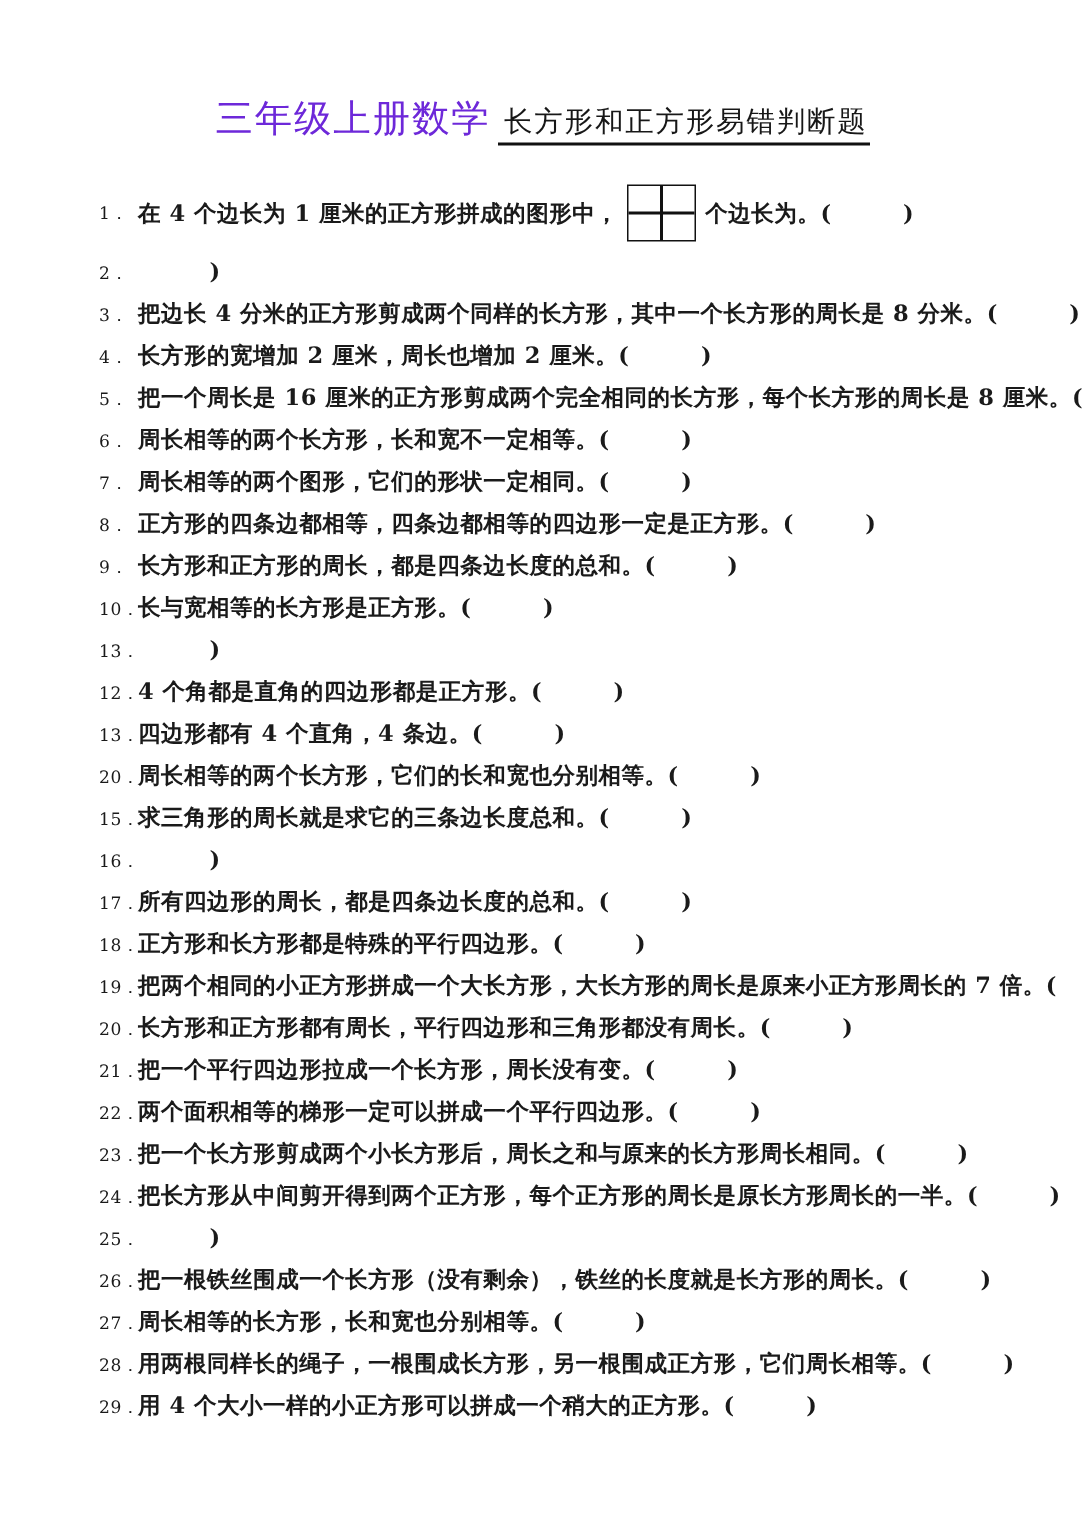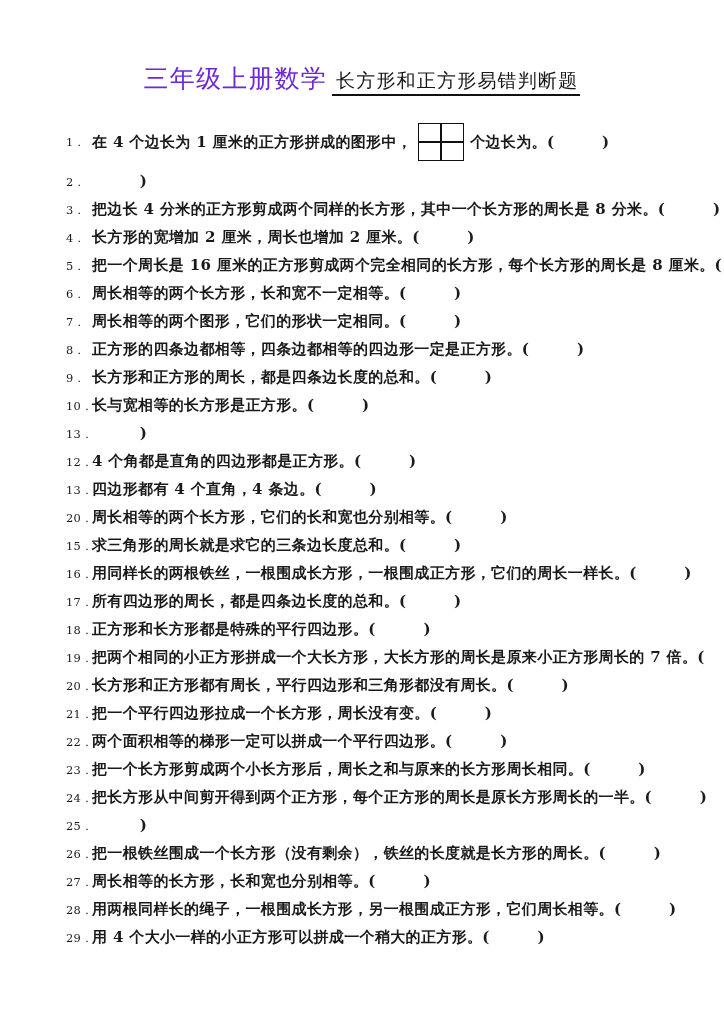--- a/index.html
+++ b/index.html
@@ -220,21 +220,20 @@
         <span class="qtext">)</span>
       </li>
       <li class="qrow">
         <span class="qnum wide">15．</span>
         <span class="qtext">求三角形的周长就是求它的三条边长度总和。(</span>
         <span class="qblank">            </span>
         <span class="qtext">)</span>
       </li>
       <li class="qrow">
         <span class="qnum wide">16．</span>
-        <span class="qtext">用同样长的两根铁丝，一根围成长方形，一根围成正方形，它们的周长一样长。(</span>
         <span class="qblank">            </span>
         <span class="qtext">)</span>
       </li>
       <li class="qrow">
         <span class="qnum wide">17．</span>
         <span class="qtext">所有四边形的周长，都是四条边长度的总和。(</span>
         <span class="qblank">            </span>
         <span class="qtext">)</span>
       </li>
       <li class="qrow">

